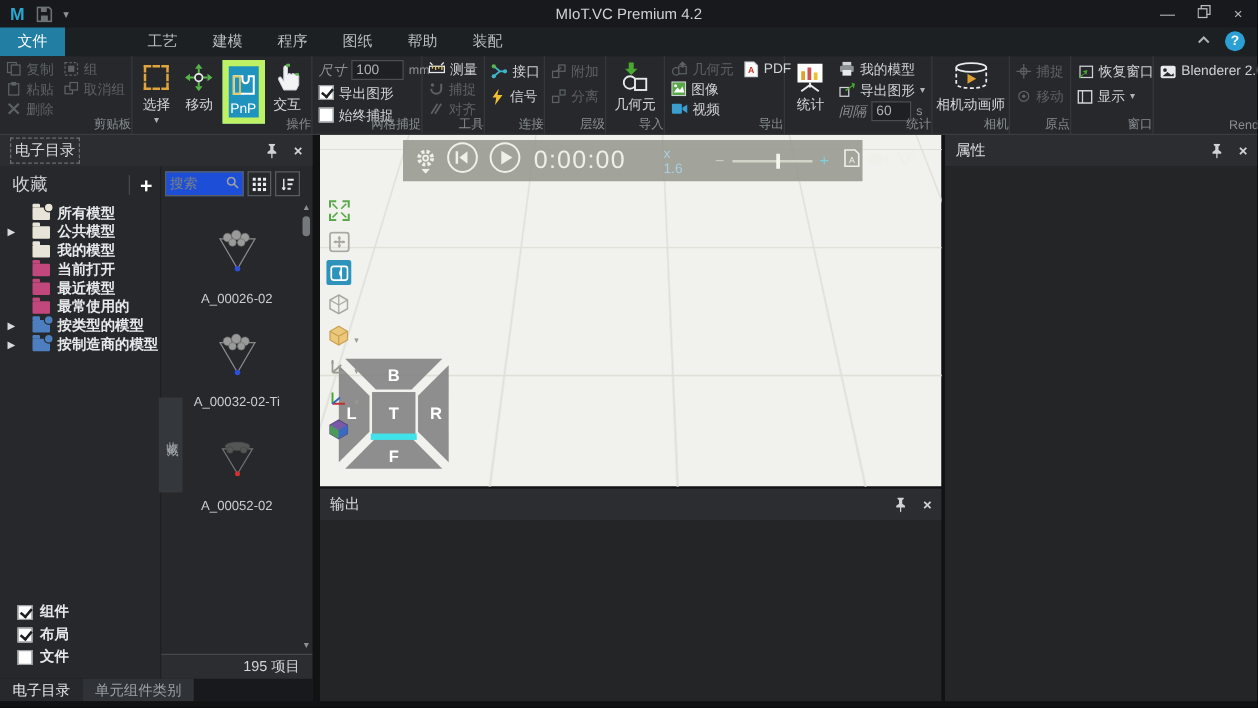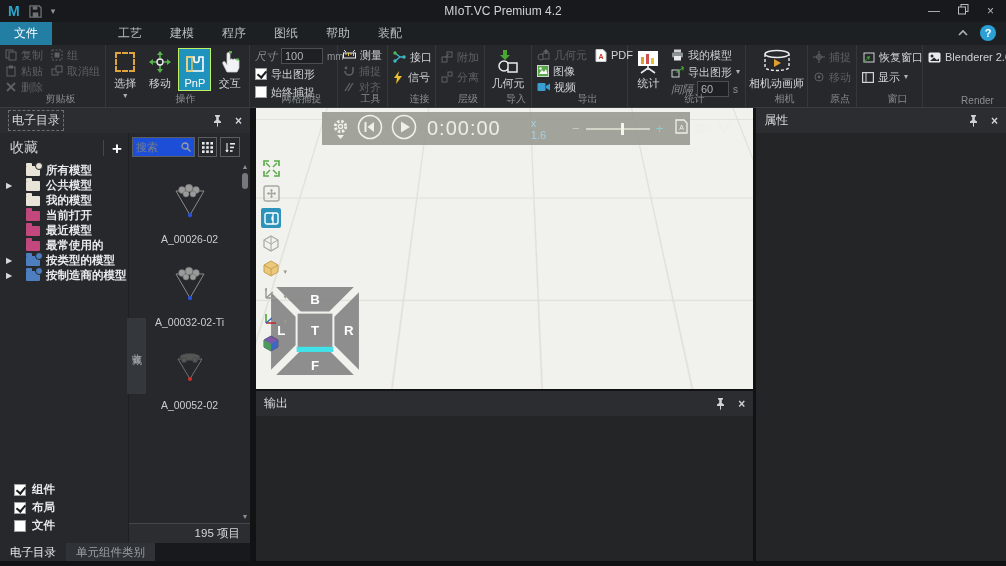--- a/index.html
+++ b/index.html
@@ -23,27 +23,27 @@
   .mtab.file { background:#227ea3; color:#fff; }
   .mtab.active { background:#2e3135; color:#d8dcde;margin-top:40px; }
   .tabrow-right { position:absolute; right:10px; top:2px; display:flex; align-items:center; gap:12px; }
   .chev-up { width:10px; height:10px; }
   .help-circle { width:16px; height:16px; border-radius:50%; background:#2ba0d4; color:#fff; font-size:11px; font-weight:bold; display:flex; align-items:center; justify-content:center; }
 
   
   .ribbon { position:absolute; left:0; top:45px; right:0; height:63px; background:#26282b; border-bottom:1px solid #3a3d40; display:flex; }
   .rgroup { position:relative; border-right:1px solid #35383b; padding:3px 3px 15px 3px; display:flex; align-items:flex-start; }
   .rgroup:last-child { border-right:none; flex:1; }
-  .glabel { position:absolute; bottom:1px; left:16px; right:0; text-align:center; font-size:10px; color:#888e93; }
+  .glabel { position:absolute; bottom:1px; left:16px; right:0; text-align:right; font-size:10px; color:#888e93; }
   .rcol { display:flex; flex-direction:column; justify-content:flex-start; gap:2px; }
   .rbtn { display:flex; align-items:center; gap:4px; font-size:11px; color:#cfd3d6; padding:0 2px; height:14px; white-space:nowrap; }
   .rbtn.dis { color:#5c6166; }
   .bigbtn { display:flex; flex-direction:column; align-items:center; width:40px; padding:1px 0; font-size:11px; color:#d3d7da; gap:1px; }
   .bigbtn .bicon { height:26px; display:flex; align-items:center; justify-content:center; }
-  .bigbtn.active { background:#1f93bd; color:#fff; border:1px solid #bef264; }
+  .bigbtn.active { background:#1f93bd; color:#fff; border:5px solid #bef264; }
   .caret-d { font-size:8px; color:#aeb3b7; line-height:1; }
   .sel-dash { width:20px; height:20px; border:2px dashed #e0a43c; }
   .ck { width:12px; height:12px; background:#fff; border:1px solid #9aa0a4; position:relative; display:inline-block; flex:none; }
   .ck.on::after { content:""; position:absolute; left:3px; top:0px; width:4px; height:7px; border:solid #1b1d20; border-width:0 2px 2px 0; transform:rotate(40deg); }
   .rinput { width:42px; height:16px; background:#1e2023; border:1px solid #4a4e52; color:#aeb3b7; font-size:11px; padding:0 3px; }
   .runit { font-size:10px; color:#8d9296; }
   .rlabel-dim { font-size:11px; color:#8d9296;font-style:italic; }
   .icg { display:inline-flex; } 
 
   

